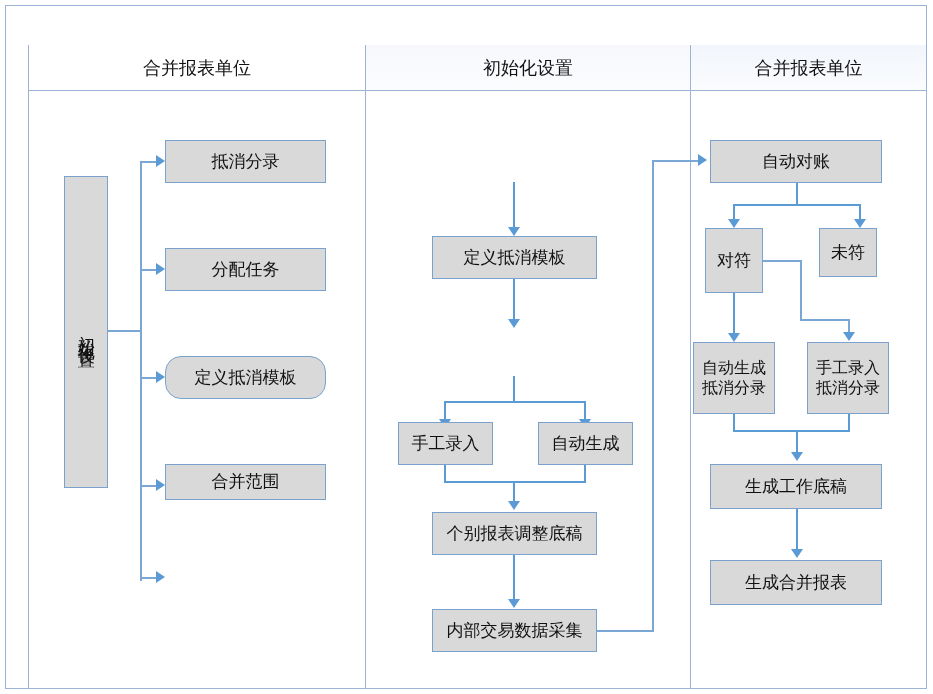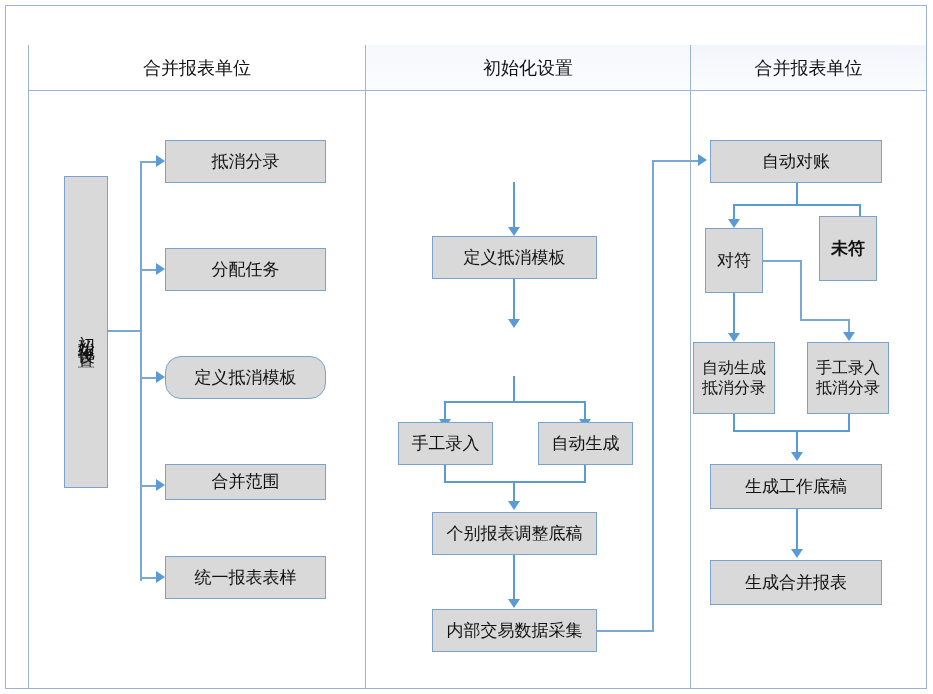--- a/index.html
+++ b/index.html
@@ -100,21 +100,20 @@
   <div class="node vert" style="left:64px;top:176px;width:44px;height:312px;">初始化设置</div>
 
   <div class="node" style="left:165px;top:140px;width:161px;height:43px;">抵消分录</div>
 
   <div class="node" style="left:165px;top:248px;width:161px;height:43px;">分配任务</div>
 
   <div class="node" style="left:165px;top:356px;width:161px;height:43px;border-radius:16px;">定义抵消模板</div>
 
   <div class="node" style="left:165px;top:464px;width:161px;height:36px;">合并范围</div>
 
-  <div class="node" style="left:165px;top:556px;width:161px;height:43px;">统一报表表样</div>
 
   <div class="ln v" style="left:513px;top:182px;height:45px;"></div>
   <div class="arrow down" style="left:508px;top:227px;"></div>
 
   <div class="ln v" style="left:513px;top:279px;height:40px;"></div>
   <div class="arrow down" style="left:508px;top:319px;"></div>
 
   <div class="ln v" style="left:513px;top:376px;height:26px;"></div>
   <div class="ln h" style="left:445px;top:401px;width:140px;"></div>
   <div class="ln v" style="left:444px;top:401px;height:20px;"></div>
@@ -170,21 +169,21 @@
   <div class="ln v" style="left:796px;top:430px;height:24px;"></div>
   <div class="arrow down" style="left:791px;top:452px;"></div>
 
   <div class="ln v" style="left:796px;top:509px;height:42px;"></div>
   <div class="arrow down" style="left:791px;top:549px;"></div>
 
   <div class="node" style="left:710px;top:140px;width:172px;height:43px;">自动对账</div>
 
   <div class="node" style="left:705px;top:228px;width:58px;height:65px;">对符</div>
 
-  <div class="node" style="left:819px;top:216px;width:58px;height:65px;font-weight:bold;">未符</div>
+  <div class="node" style="left:819px;top:228px;width:58px;height:49px;">未符</div>
 
   <div class="node small" style="left:693px;top:342px;width:82px;height:72px;white-space:pre-line;">自动生成
 抵消分录</div>
 
   <div class="node small" style="left:807px;top:342px;width:82px;height:72px;white-space:pre-line;">手工录入
 抵消分录</div>
 
   <div class="node" style="left:710px;top:464px;width:172px;height:45px;">生成工作底稿</div>
 
   <div class="node" style="left:710px;top:560px;width:172px;height:45px;">生成合并报表</div>

